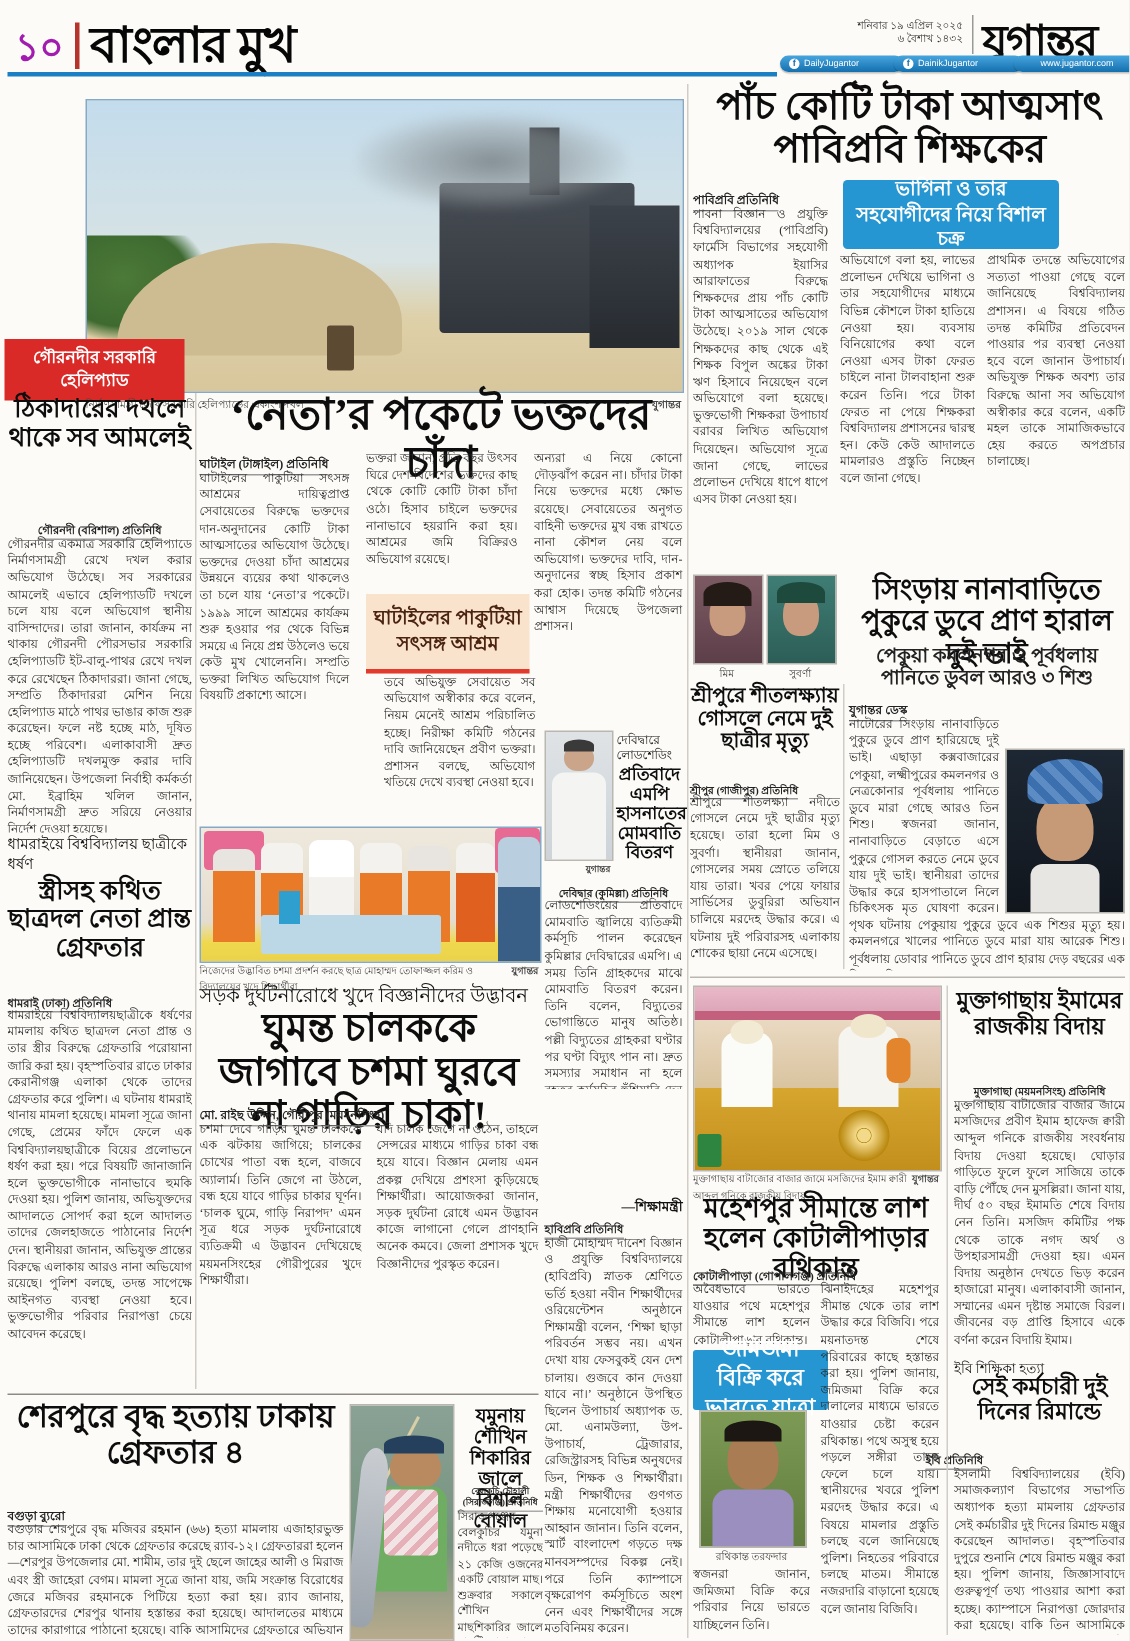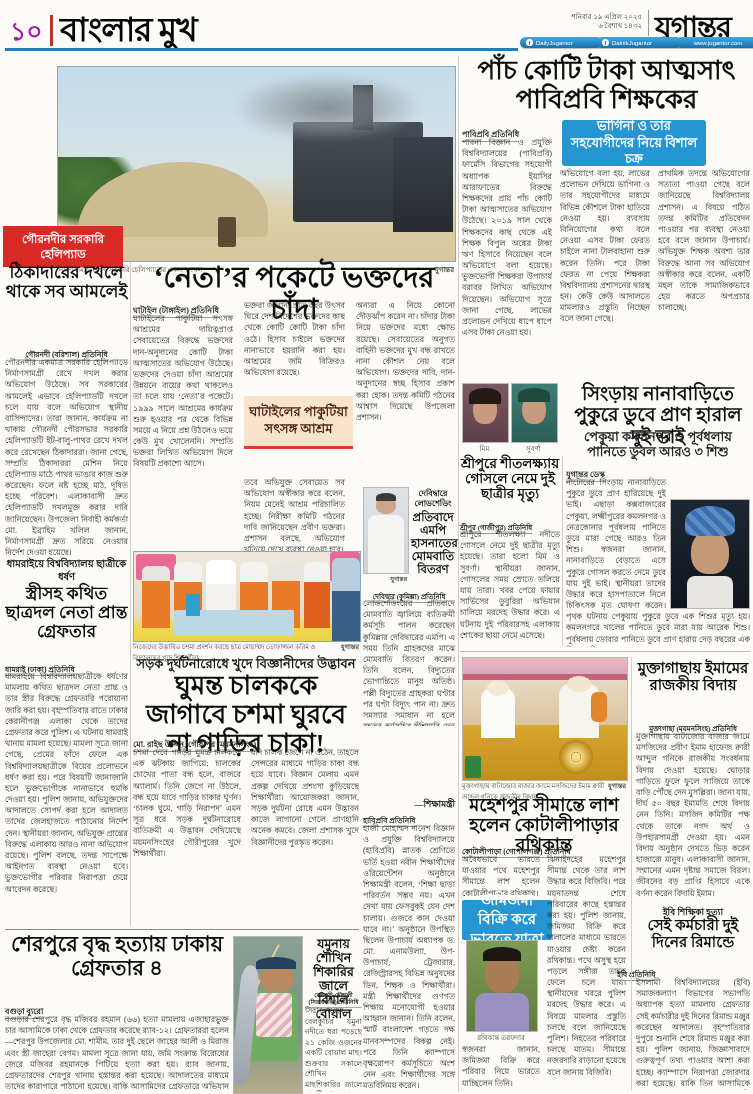--- a/index.html
+++ b/index.html
@@ -1,21 +1,21 @@
 <!DOCTYPE html>
 <html><head>
 <meta charset="utf-8">
 <style>
   html,body{margin:0;padding:0;background:#e8e8e8;}
   .page{position:relative;width:753px;height:1094px;background:#fcfbf7;overflow:hidden;
         font-family:"Liberation Serif",serif;color:#1a1a1a;}
   .abs{position:absolute;}
   .headline{font-weight:bold;color:#0d0d0d;text-align:center;line-height:1.12;
             font-family:"Liberation Serif",serif;}
-  .kicker{font-weight:bold;text-align:center;color:#111;}
+  .kicker{font-weight:normal;text-align:left;color:#111;}
   .byline{font-weight:bold;font-size:8px;color:#222;border-bottom:1px solid #9a9a9a;
           padding-bottom:1px;display:inline-block;line-height:1.2;}
   .byline-wrap{line-height:1;}
   .center-text{text-align:center;}
   .body-text{font-size:8px;line-height:1.40;text-align:justify;color:#2a2a2a;overflow:hidden;
              word-break:break-word;}
   .caption{font-size:7px;color:#454545;}
   .credit{font-size:7px;color:#454545;font-weight:bold;}
   .vline{position:absolute;width:1px;background:#cfcdc6;}
   .hline{position:absolute;height:1px;background:#b9b7b0;}
@@ -111,21 +111,21 @@
   </div>
   <div class="abs body-text" style="left:5px;top:671px;width:123px;height:254px;">ধামরাইয়ে বিশ্ববিদ্যালয়ছাত্রীকে ধর্ষণের মামলায় কথিত ছাত্রদল নেতা প্রান্ত ও তার স্ত্রীর বিরুদ্ধে গ্রেফতারি পরোয়ানা জারি করা হয়। বৃহস্পতিবার রাতে ঢাকার কেরানীগঞ্জ এলাকা থেকে তাদের গ্রেফতার করে পুলিশ। এ ঘটনায় ধামরাই থানায় মামলা হয়েছে। মামলা সূত্রে জানা গেছে, প্রেমের ফাঁদে ফেলে এক বিশ্ববিদ্যালয়ছাত্রীকে বিয়ের প্রলোভনে ধর্ষণ করা হয়। পরে বিষয়টি জানাজানি হলে ভুক্তভোগীকে নানাভাবে হুমকি দেওয়া হয়। পুলিশ জানায়, অভিযুক্তদের আদালতে সোপর্দ করা হলে আদালত তাদের জেলহাজতে পাঠানোর নির্দেশ দেন। স্থানীয়রা জানান, অভিযুক্ত প্রান্তের বিরুদ্ধে এলাকায় আরও নানা অভিযোগ রয়েছে। পুলিশ বলছে, তদন্ত সাপেক্ষে আইনগত ব্যবস্থা নেওয়া হবে। ভুক্তভোগীর পরিবার নিরাপত্তা চেয়ে আবেদন করেছে।</div>
 
   <div class="abs headline" style="left:133px;top:261px;width:322px;font-size:29px;">‘নেতা’র পকেটে ভক্তদের চাঁদা</div>
   <div class="abs byline-wrap" style="left:133px;top:300px;">
     <span class="byline">ঘাটাইল (টাঙ্গাইল) প্রতিনিধি</span>
   </div>
   <div class="abs body-text" style="left:133px;top:313px;width:100px;height:234px;">ঘাটাইলের পাকুটিয়া সৎসঙ্গ আশ্রমের দায়িত্বপ্রাপ্ত সেবায়েতের বিরুদ্ধে ভক্তদের দান-অনুদানের কোটি টাকা আত্মসাতের অভিযোগ উঠেছে। ভক্তদের দেওয়া চাঁদা আশ্রমের উন্নয়নে ব্যয়ের কথা থাকলেও তা চলে যায় ‘নেতা’র পকেটে। ১৯৯৯ সালে আশ্রমের কার্যক্রম শুরু হওয়ার পর থেকে বিভিন্ন সময়ে এ নিয়ে প্রশ্ন উঠলেও ভয়ে কেউ মুখ খোলেননি। সম্প্রতি ভক্তরা লিখিত অভিযোগ দিলে বিষয়টি প্রকাশ্যে আসে।</div>
   <div class="abs body-text" style="left:244px;top:300px;width:101px;height:92px;">ভক্তরা জানান, প্রতি বছর উৎসব ঘিরে দেশ-বিদেশের ভক্তদের কাছ থেকে কোটি কোটি টাকা চাঁদা ওঠে। হিসাব চাইলে ভক্তদের নানাভাবে হয়রানি করা হয়। আশ্রমের জমি বিক্রিরও অভিযোগ রয়েছে।</div>
   <div class="abs box-peach" style="left:244px;top:396px;width:101px;height:46px;">ঘাটাইলের পাকুটিয়া সৎসঙ্গ আশ্রম</div>
-  <div class="abs body-text" style="left:244px;top:449px;width:101px;height:98px;margin-top:28px;">তবে অভিযুক্ত সেবায়েত সব অভিযোগ অস্বীকার করে বলেন, নিয়ম মেনেই আশ্রম পরিচালিত হচ্ছে। নিরীক্ষা কমিটি গঠনের দাবি জানিয়েছেন প্রবীণ ভক্তরা। প্রশাসন বলছে, অভিযোগ খতিয়ে দেখে ব্যবস্থা নেওয়া হবে।</div>
+  <div class="abs body-text" style="left:256px;top:449px;width:101px;height:98px;">তবে অভিযুক্ত সেবায়েত সব অভিযোগ অস্বীকার করে বলেন, নিয়ম মেনেই আশ্রম পরিচালিত হচ্ছে। নিরীক্ষা কমিটি গঠনের দাবি জানিয়েছেন প্রবীণ ভক্তরা। প্রশাসন বলছে, অভিযোগ খতিয়ে দেখে ব্যবস্থা নেওয়া হবে।</div>
   <div class="abs body-text" style="left:356px;top:300px;width:99px;height:178px;">অন্যরা এ নিয়ে কোনো দৌড়ঝাঁপ করেন না। চাঁদার টাকা নিয়ে ভক্তদের মধ্যে ক্ষোভ রয়েছে। সেবায়েতের অনুগত বাহিনী ভক্তদের মুখ বন্ধ রাখতে নানা কৌশল নেয় বলে অভিযোগ। ভক্তদের দাবি, দান-অনুদানের স্বচ্ছ হিসাব প্রকাশ করা হোক। তদন্ত কমিটি গঠনের আশ্বাস দিয়েছে উপজেলা প্রশাসন।</div>
 
   <div class="photo photo-frame" style="left:133px;top:551px;width:226px;height:89px;background:linear-gradient(#efe9dd 0%,#e4ddcf 70%,#f0d84e 86%,#ead24a 100%);">
     <div class="shape" style="left:2px;top:2px;width:40px;height:26px;background:#e66a93;border-radius:3px;"></div>
     <div class="shape" style="left:196px;top:0;width:30px;height:30px;background:#e66a93;border-radius:3px;"></div>
     <div class="shape" style="left:8px;top:14px;width:28px;height:62px;background:linear-gradient(#e8e4df 24%,#e87a28 24%);border-radius:6px 6px 0 0;"></div>
     <div class="shape" style="left:40px;top:10px;width:28px;height:66px;background:linear-gradient(#f4f2ee 30%,#e87a28 30%);border-radius:6px 6px 0 0;"></div>
     <div class="shape" style="left:72px;top:8px;width:30px;height:68px;background:linear-gradient(#ffffff 36%,#f4f2ee 36%);border-radius:6px 6px 0 0;"></div>
     <div class="shape" style="left:106px;top:10px;width:28px;height:66px;background:linear-gradient(#f4f2ee 30%,#e87a28 30%);border-radius:6px 6px 0 0;"></div>
     <div class="shape" style="left:138px;top:12px;width:28px;height:64px;background:linear-gradient(#e8e4df 26%,#e87a28 26%);border-radius:6px 6px 0 0;"></div>

